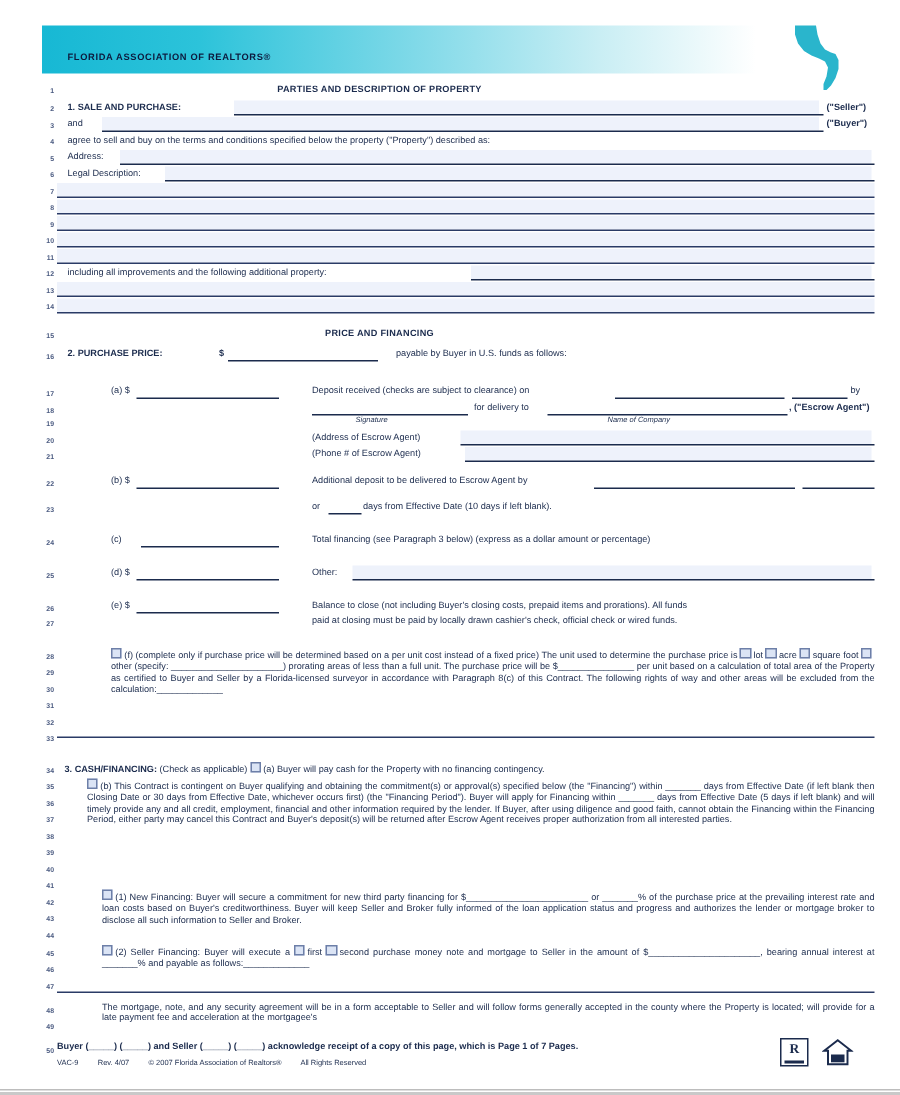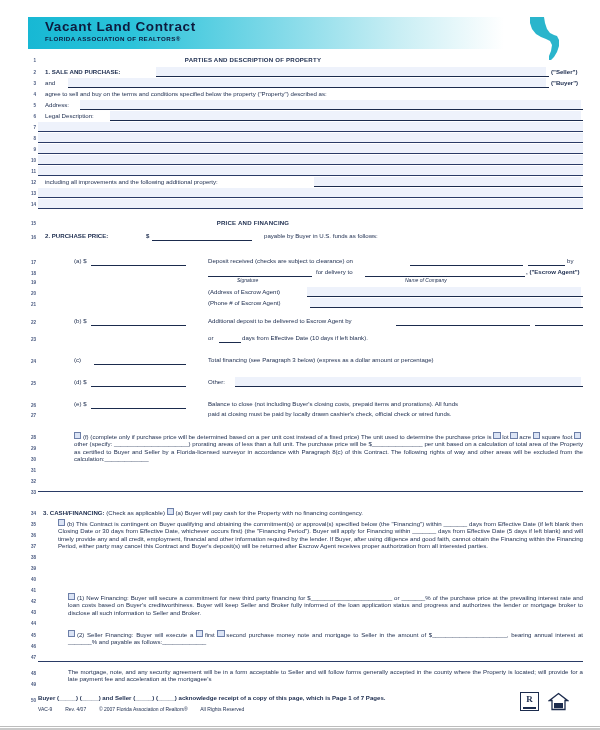--- a/index.html
+++ b/index.html
@@ -92,21 +92,20 @@
   .logo-eho{position:absolute;left:548px;top:692px;width:21px;height:19px;}
 
   .sep{position:absolute;left:0;top:726px;width:600px;height:0;border-bottom:1.5px solid #bdbdbd;}
 </style>
 </head>
 <body>
 
 <div class="page">
 
   <div class="banner"></div>
-  <div class="banner-title">Vacant Land Contract</div>
   <div class="banner-sub">FLORIDA ASSOCIATION OF REALTORS®</div>
 
   <svg class="fl-map" viewBox="0 0 34 48">
     <path d="M2 3 L16 3 L17 9 L19 15 L22 19 L26 21 L29 22 L31 26 L31 32 L29 38 L26 43 L23 46 L21 46 L21 42 L23 37 L24 31 L22 27 L18 25 L13 23 L8 20 L4 15 L2 9 Z" fill="#2ab5cc"></path>
   </svg>
 
   <div class="lnums">
     <span class="lnum" style="top:0px">1</span>
     <span class="lnum" style="top:12px">2</span>
     <span class="lnum" style="top:23px">3</span>

